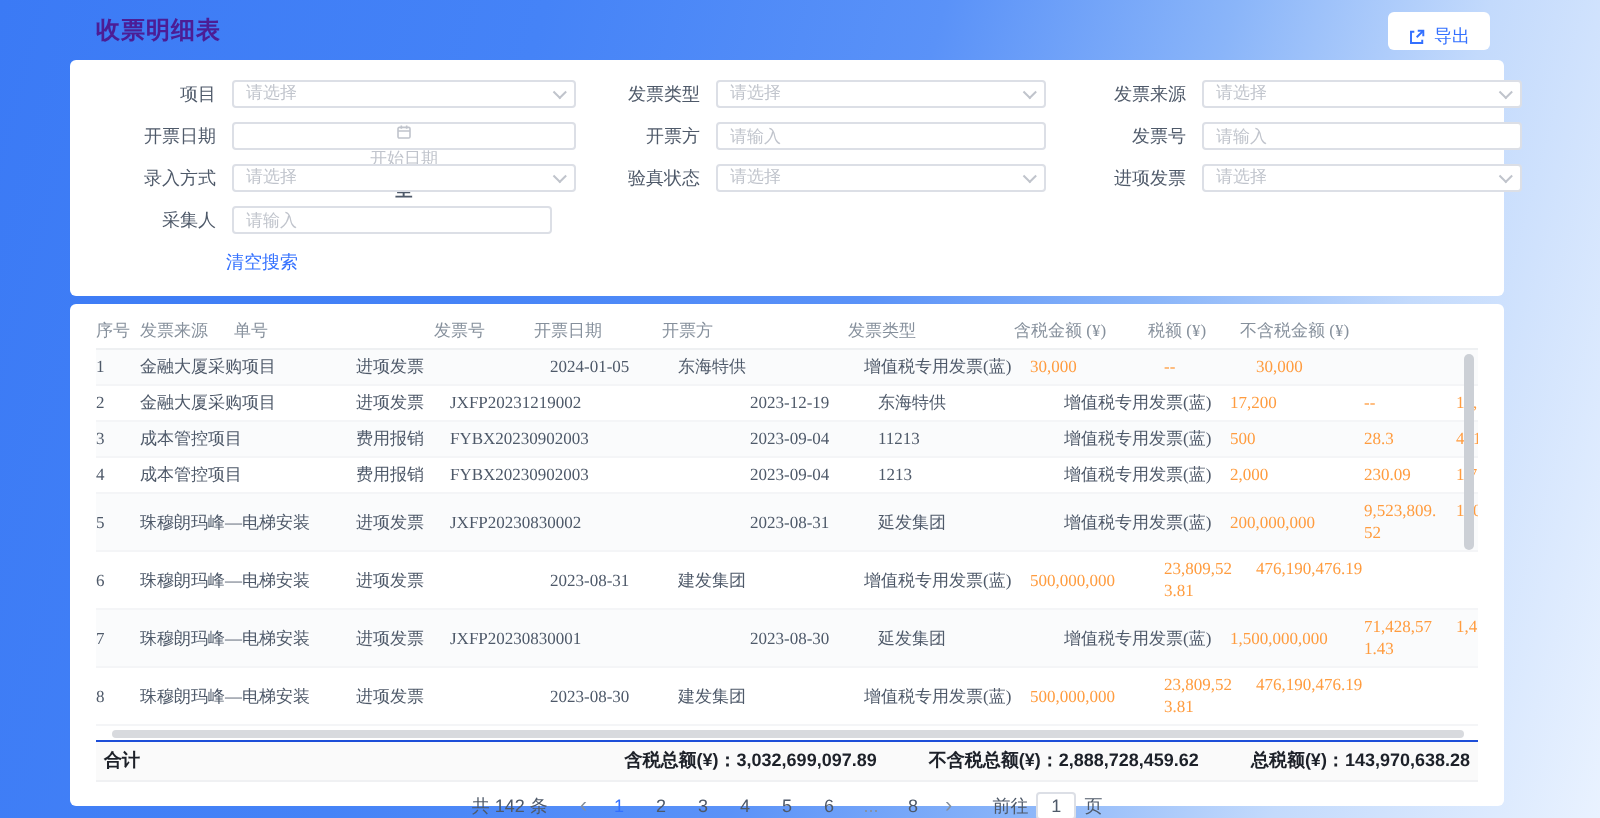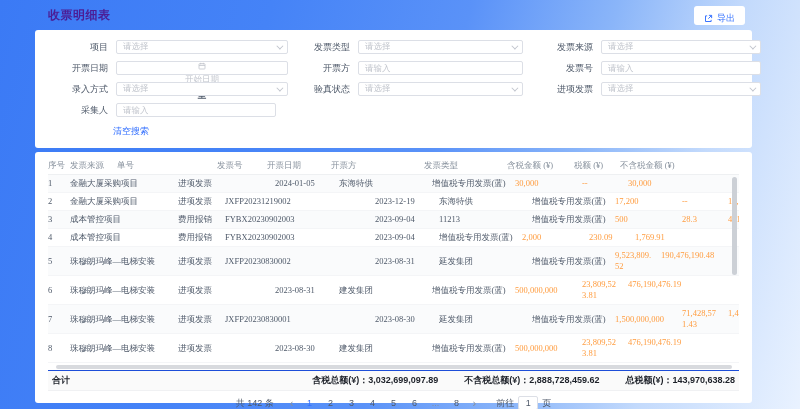--- a/index.html
+++ b/index.html
@@ -199,34 +199,36 @@
           <div class="tcell col9 amt wrapcell">28.3</div>
           <div class="tcell col10 amt wrapcell">471.7</div>
         </div>
         <div class="trow">
           <div class="tcell col0">4</div>
           <div class="tcell col1">成本管控项目</div>
           <div class="tcell col2">费用报销</div>
           <div class="tcell col3">FYBX20230902003</div>
           <div class="tcell col4"></div>
           <div class="tcell col5">2023-09-04</div>
+          <div class="tcell col6">1213</div>
           <div class="tcell col7">增值税专用发票(蓝)</div>
           <div class="tcell col8 amt">2,000</div>
           <div class="tcell col9 amt wrapcell">230.09</div>
           <div class="tcell col10 amt wrapcell">1,769.91</div>
         </div>
         <div class="trow alt">
           <div class="tcell col0">5</div>
           <div class="tcell col1">珠穆朗玛峰—电梯安装</div>
           <div class="tcell col2">进项发票</div>
           <div class="tcell col3">JXFP20230830002</div>
           <div class="tcell col4"></div>
           <div class="tcell col5">2023-08-31</div>
           <div class="tcell col6">延发集团</div>
           <div class="tcell col7">增值税专用发票(蓝)</div>
+          <div class="tcell col8 amt">200,000,000</div>
           <div class="tcell col9 amt wrapcell">9,523,809.52</div>
           <div class="tcell col10 amt wrapcell">190,476,190.48</div>
         </div>
         <div class="trow">
           <div class="tcell col0">6</div>
           <div class="tcell col1">珠穆朗玛峰—电梯安装</div>
           <div class="tcell col2">进项发票</div>
           <div class="tcell col4"></div>
           <div class="tcell col5">2023-08-31</div>
           <div class="tcell col6">建发集团</div>

